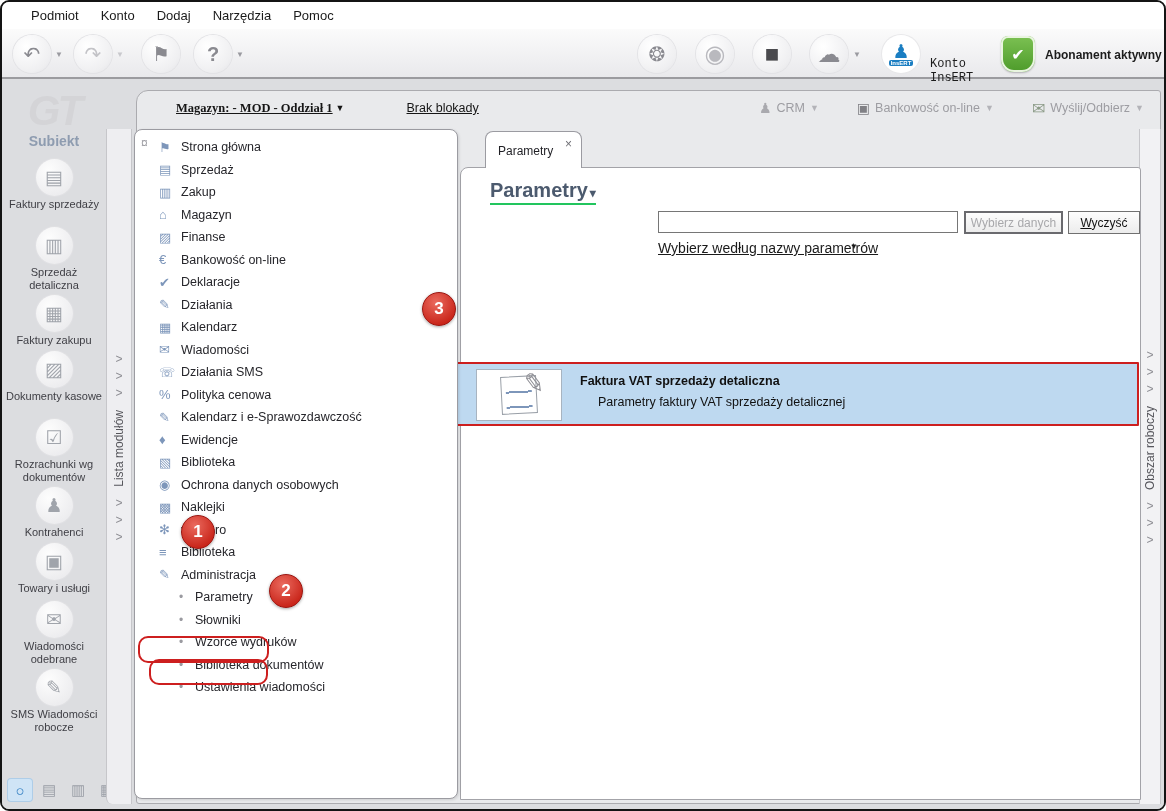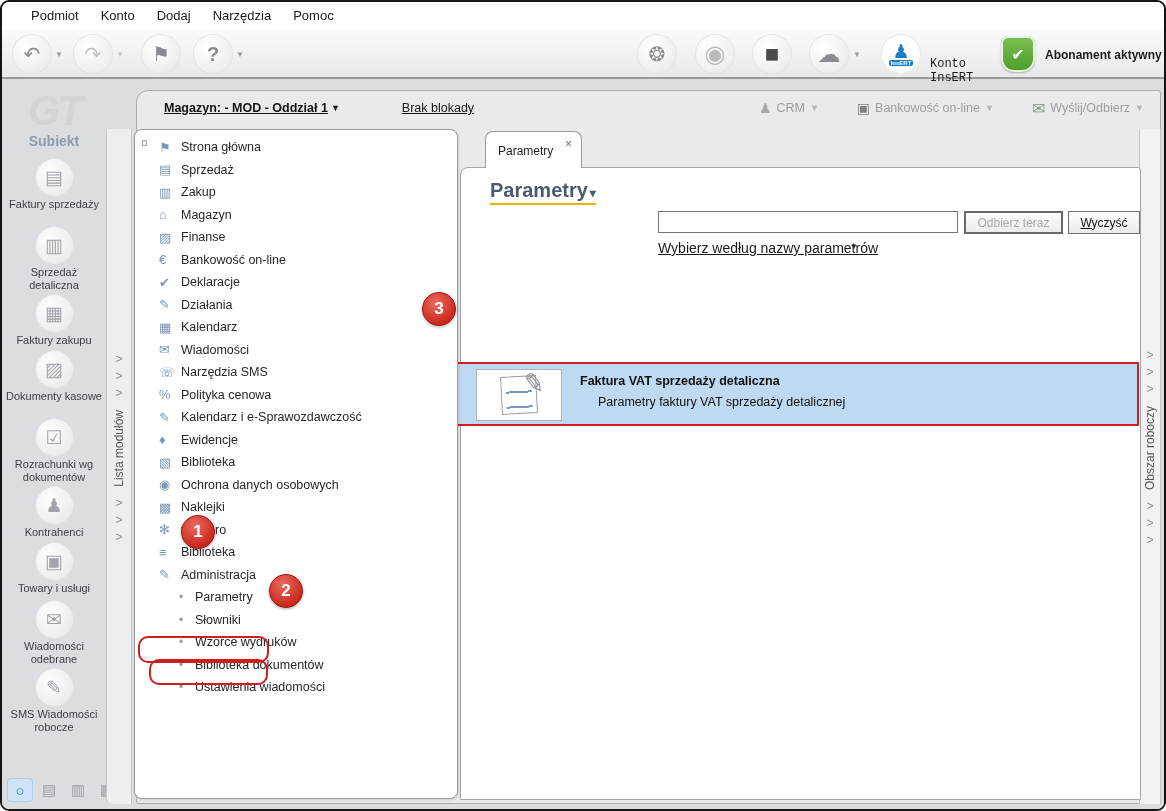--- a/index.html
+++ b/index.html
@@ -62,21 +62,21 @@
   .tree-item { height:22.5px; display:flex; align-items:center; padding-left:24px; font-size:12.5px; color:#26262b; cursor:default; }
   .tree-item .t-icon { width:22px; font-size:13px; color:#7d96ba; }
   .tree-sub { height:22.5px; display:flex; align-items:center; padding-left:44px; font-size:12.5px; color:#26262b; }
   .tree-sub .bullet { width:16px; color:#9a9aa0; font-size:12px; }
 
   
   .tab { position:absolute; left:483px; top:50px; width:97px; height:37px; background:#fff; border:1px solid #9b9ba1; border-bottom:none; border-radius:8px 8px 0 0; }
   .tab .tab-label { position:absolute; left:12px; top:12px; font-size:12px; color:#1f1f24; }
   .tab .tab-close { position:absolute; right:9px; top:5px; font-size:12px; color:#6e6e74; }
   .main-panel { position:absolute; left:458px; top:86px; width:681px; bottom:9px; background:#fff; border:1px solid #a3a3a8; border-radius:8px 3px 0 0; }
-  .page-title { position:absolute; left:29px; top:11px; font-size:20px; font-weight:bold; color:#4c5a6e; border-bottom:2px solid #eab308; padding-bottom:1px; }
+  .page-title { position:absolute; left:29px; top:11px; font-size:20px; font-weight:bold; color:#4c5a6e; border-bottom:2px solid #22c55e; padding-bottom:1px; }
   .page-title .t-arrow { font-size:12px; margin-left:2px; }
   .search-input { position:absolute; left:197px; top:43px; width:300px; height:22px; border:1px solid #767676; font-size:12px; padding:0 4px; background:#fff; }
   .btn { position:absolute; top:43px; height:23px; font-size:12px; font-family:"Liberation Sans",sans-serif; background:linear-gradient(#fdfdfd,#ececec); }
   .btn-select { left:503px; width:99px; color:#a8a8ab; border:2px solid #6a6a6e; }
   .btn-clear { left:607px; width:72px; color:#111; border:1px solid #707070; }
   .btn-clear::first-letter { text-decoration:underline; }
   .filter-link { position:absolute; left:197px; top:72px; font-size:14px; color:#1a1a1a; text-decoration:underline; }
   .filter-arrow { position:absolute; left:389px; top:74px; font-size:8px; color:#1a1a1a; }
 
   .result-row { position:absolute; left:-9px; top:194px; width:687px; height:64px; background:#bed9f0; border:2px solid #cd1f1f; border-radius:1px; }
@@ -148,21 +148,21 @@
         <span>✔</span>
       </div>
     <span class="tb-label" style="left:1043px; top:19px; font-weight:600;">Abonament aktywny</span>
   </div>
 
   <div class="content">
 
     <div class="big-panel"></div>
 
     <div class="hdr-row">
-      <span style="margin-left:22px;" class="hdr-link">Magazyn: - MOD - Oddział 1</span>
+      <span style="margin-left:34px;font-family:Liberation Serif, serif;" class="hdr-link">Magazyn: - MOD - Oddział 1</span>
       <span class="hdr-dd-b">▼</span>
       <span style="margin-left:62px;" class="hdr-link2">Brak blokady</span>
       <span style="flex:1;"></span>
       <span class="hdr-gray" style="margin-right:38px;">
         <span class="g-icon">♟</span>
         <span>CRM</span>
         <span class="g-dd">▼</span>
       </span>
       <span class="hdr-gray" style="margin-right:38px;">
         <span class="g-icon" style="color:#808085;">▣</span>
@@ -267,21 +267,21 @@
       <span class="chev">&gt;</span>
       <span class="vtext">Obszar roboczy</span>
       <span class="chev">&gt;</span>
       <span class="chev">&gt;</span>
       <span class="chev">&gt;</span>
     </div>
 
     <div class="main-panel">
       <span class="page-title"><span>Parametry</span><span class="t-arrow">▾</span></span>
       <input class="search-input" style="">
-      <button class="btn btn-select">Odbierz teraz</button>
+      <button class="btn btn-select">Wybierz danych</button>
       <button class="btn btn-clear">Wyczyść</button>
       <span class="filter-link">Wybierz według nazwy parametrów</span>
       <span class="filter-arrow">▼</span>
 
       <div class="result-row">
         <div class="doc-box">
           <div class="doc-note"></div>
           <span class="doc-pen">✎</span>
         </div>
         <div class="res-title">Faktura VAT sprzedaży detaliczna</div>
@@ -331,21 +331,21 @@
         <div class="tree-item">
             <span class="t-icon">▦</span>
             <span>Kalendarz</span>
           </div>
         <div class="tree-item">
             <span class="t-icon">✉</span>
             <span>Wiadomości</span>
           </div>
         <div class="tree-item">
             <span class="t-icon">☏</span>
-            <span>Narzędzia SMS</span>
+            <span>Działania SMS</span>
           </div>
         <div class="tree-item">
             <span class="t-icon">%</span>
             <span>Polityka cenowa</span>
           </div>
         <div class="tree-item">
             <span class="t-icon">✎</span>
             <span>Kalendarz i e-Sprawozdawczość</span>
           </div>
         <div class="tree-item">

